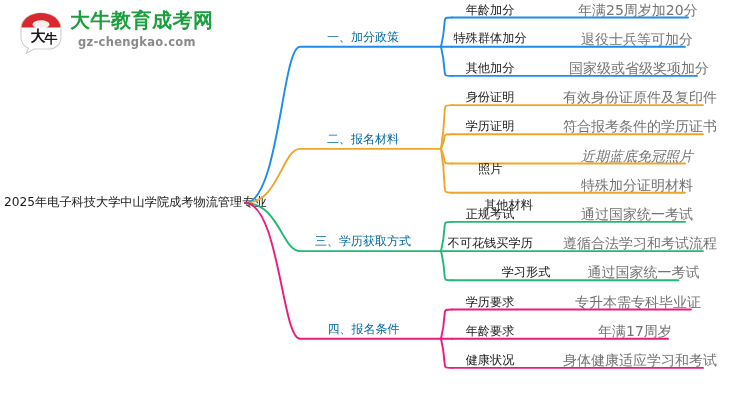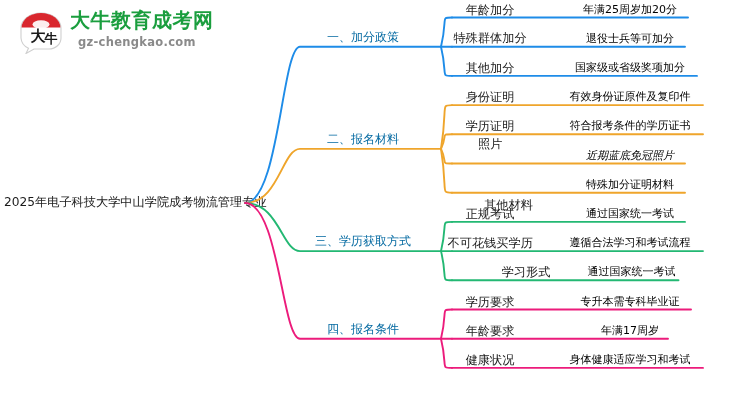--- a/index.html
+++ b/index.html
@@ -94,22 +94,22 @@
   .node2 {
     position: absolute;
     font-size: 12.2px;
     color: #1a1a1a;
     line-height: 16px;
     white-space: nowrap;
     text-align: center;
   }
   .node3 {
     position: absolute;
-    font-size: 11px;
-    color: #000000;
+    font-size: 14px;
+    color: #737373;
     line-height: 16px;
     white-space: nowrap;
     text-align: center;
   }
 </style>
 </head>
 <body>
 
 <div id="stage">
 
@@ -168,32 +168,32 @@
       <div class="node3" style="left: 578px; top: 1.5px; width: 104px;">年满25周岁加20分</div>
       <div class="node2" style="left: 453.5px; top: 30px; width: 73px;">特殊群体加分</div>
       <div class="node3" style="left: 581px; top: 30.7px; width: 98px;">退役士兵等可加分</div>
       <div class="node2" style="left: 465.5px; top: 59.9px; width: 49px;">其他加分</div>
       <div class="node3" style="left: 569px; top: 59.9px; width: 122px;">国家级或省级奖项加分</div>
       <div class="branch-label" style="left: 326.5px; top: 130.9px; width: 73px;">二、报名材料</div>
       <div class="node2" style="left: 465.5px; top: 89.1px; width: 49px;">身份证明</div>
       <div class="node3" style="left: 563px; top: 89.1px; width: 134px;">有效身份证原件及复印件</div>
       <div class="node2" style="left: 465.5px; top: 118.3px; width: 49px;">学历证明</div>
       <div class="node3" style="left: 563px; top: 118.3px; width: 134px;">符合报考条件的学历证书</div>
-      <div class="node2" style="left: 478px; top: 137px; width: 24px; font-family: Liberation Mono, monospace;">照片</div>
+      <div class="node2" style="left: 478px; top: 161px; width: 24px;">照片</div>
       <div class="node3" style="left: 581px; top: 147.5px; width: 98px; font-style: italic;">近期蓝底免冠照片</div>
       <div class="node2" style="left: 484px; top: 176.7px; width: 49px; margin-top: 20px;">其他材料</div>
       <div class="node3" style="left: 581px; top: 176.7px; width: 98px;">特殊加分证明材料</div>
       <div class="branch-label" style="left: 314px; top: 233.1px; width: 98px;">三、学历获取方式</div>
       <div class="node2" style="left: 465.5px; top: 205.9px; width: 49px;">正规考试</div>
       <div class="node3" style="left: 581px; top: 205.9px; width: 98px;">通过国家统一考试</div>
       <div class="node2" style="left: 447.5px; top: 235.1px; width: 85px;">不可花钱买学历</div>
       <div class="node3" style="left: 563px; top: 235.1px; width: 134px;">遵循合法学习和考试流程</div>
       <div class="node2" style="left: 465.5px; top: 264.3px; width: 49px; margin-left: 36px;">学习形式</div>
       <div class="node3" style="left: 587.5px; top: 264.3px; width: 85px;">通过国家统一考试</div>
-      <div class="branch-label" style="left: 326.5px; top: 320.7px; width: 73px;">四、报名条件</div>
+      <div class="branch-label" style="left: 326.5px; top: 320.7px; width: 73px; text-align: right;">四、报名条件</div>
       <div class="node2" style="left: 465.5px; top: 293.5px; width: 49px;">学历要求</div>
       <div class="node3" style="left: 575px; top: 293.5px; width: 110px;">专升本需专科毕业证</div>
       <div class="node2" style="left: 465.5px; top: 322.7px; width: 49px;">年龄要求</div>
       <div class="node3" style="left: 598px; top: 322.7px; width: 64px;">年满17周岁</div>
       <div class="node2" style="left: 465.5px; top: 351.9px; width: 49px;">健康状况</div>
       <div class="node3" style="left: 563px; top: 351.9px; width: 134px;">身体健康适应学习和考试</div>
     </div>
 
 </div>
 

